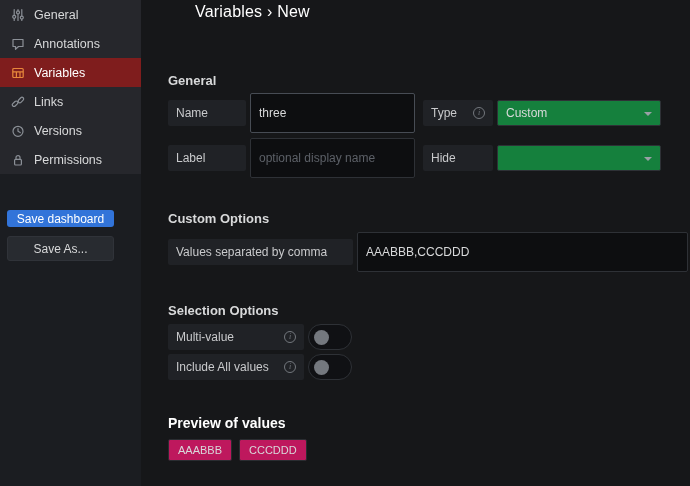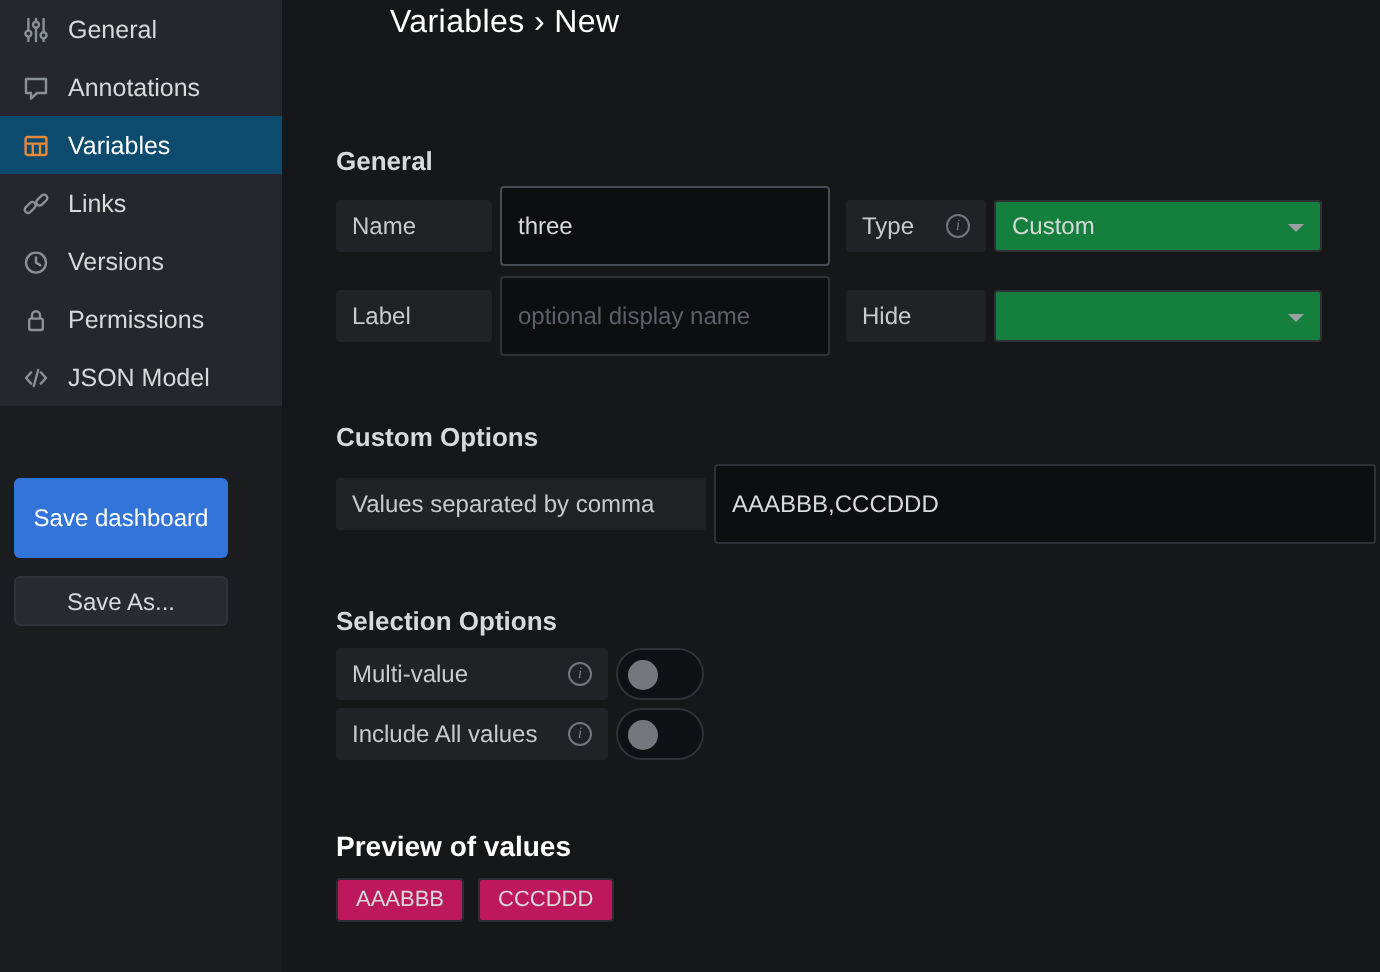--- a/index.html
+++ b/index.html
@@ -14,28 +14,28 @@
 
   
   .sidebar { width:141px; flex-shrink:0; background:#1b1d21; display:flex; flex-direction:column; }
   .nav-list { background:#26272c; }
   .nav-item {
     display:flex; align-items:center; gap:9px;
     height:29px; padding:0 11px;
     font-size:12.5px; color:#d8d9da; cursor:pointer;
   }
   .nav-item .icn-wrap { width:14px; height:14px; color:#8b9097; display:flex; }
-  .nav-item.active { background:#0c4a6e; color:#ffffff; }
+  .nav-item.active { background:#7f1d1d; color:#ffffff; }
   .nav-item.active .icn-wrap { color:#e8883c; }
   .btn {
     display:flex; align-items:center; justify-content:center;
     border:none; border-radius:3px; cursor:pointer;
     font-family:"Liberation Sans", sans-serif; font-size:12px; font-weight:500;
   }
-  .btn-save { width:107px; height:40px; margin:36px 0 0 7px; background:#3274d9; color:#ffffff; }
+  .btn-save { width:107px; height:17px; margin:36px 0 0 7px; background:#3274d9; color:#ffffff; }
   .btn-saveas { width:107px; height:25px; margin:9px 0 0 7px; background:#282b30; color:#d8d9da; border:1px solid #303339; }
 
   
   .main { flex:1; padding:3px 2px 0 27px; }
   .page-title { font-size:16px; font-weight:500; color:#ffffff; letter-spacing:.2px;margin-left:27px; }
   .section-heading { font-size:13px; font-weight:700; color:#d8d9da; }
   .h-general { margin-top:52px; }
   .h-custom { margin-top:33px; }
   .h-selection { margin-top:31px; }
   .preview-heading { margin-top:35px; font-size:14px; font-weight:700; color:#ffffff; }
@@ -162,28 +162,20 @@
       <div class="nav-item">
         <span class="icn-wrap">
           <svg class="icn" width="14" height="14" viewBox="0 0 14 14" fill="none" stroke="currentColor" stroke-width="1.2" stroke-linejoin="round">
             <rect x="3.6" y="6.3" width="6.8" height="5.7" rx="1"></rect>
             <path d="M5 6.3V4.6a2 2 0 0 1 4 0v1.7"></path>
           </svg>
         </span>
         <span>Permissions</span>
       </div>
 
-      <div class="nav-item">
-        <span class="icn-wrap">
-          <svg class="icn" width="14" height="14" viewBox="0 0 14 14" fill="none" stroke="currentColor" stroke-width="1.2" stroke-linecap="round" stroke-linejoin="round">
-            <path d="M4.6 4.2 2 7l2.6 2.8M9.4 4.2 12 7l-2.6 2.8M8.1 3 5.9 11"></path>
-          </svg>
-        </span>
-        <span>JSON Model</span>
-      </div>
 
     </div>
 
     <button class="btn btn-save">Save dashboard</button>
     <button class="btn btn-saveas">Save As...</button>
   </div>
 
   <div class="main">
 
     <div class="page-title">Variables › New</div>

